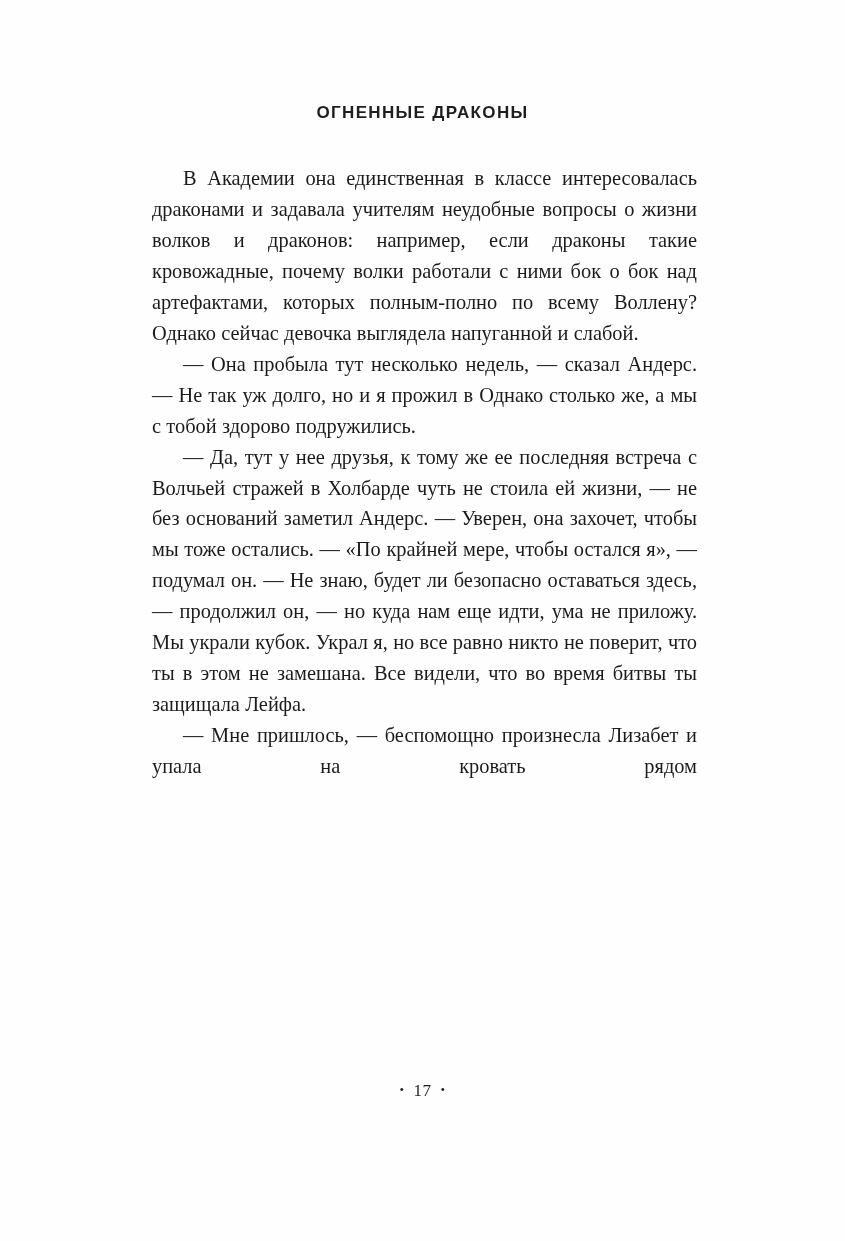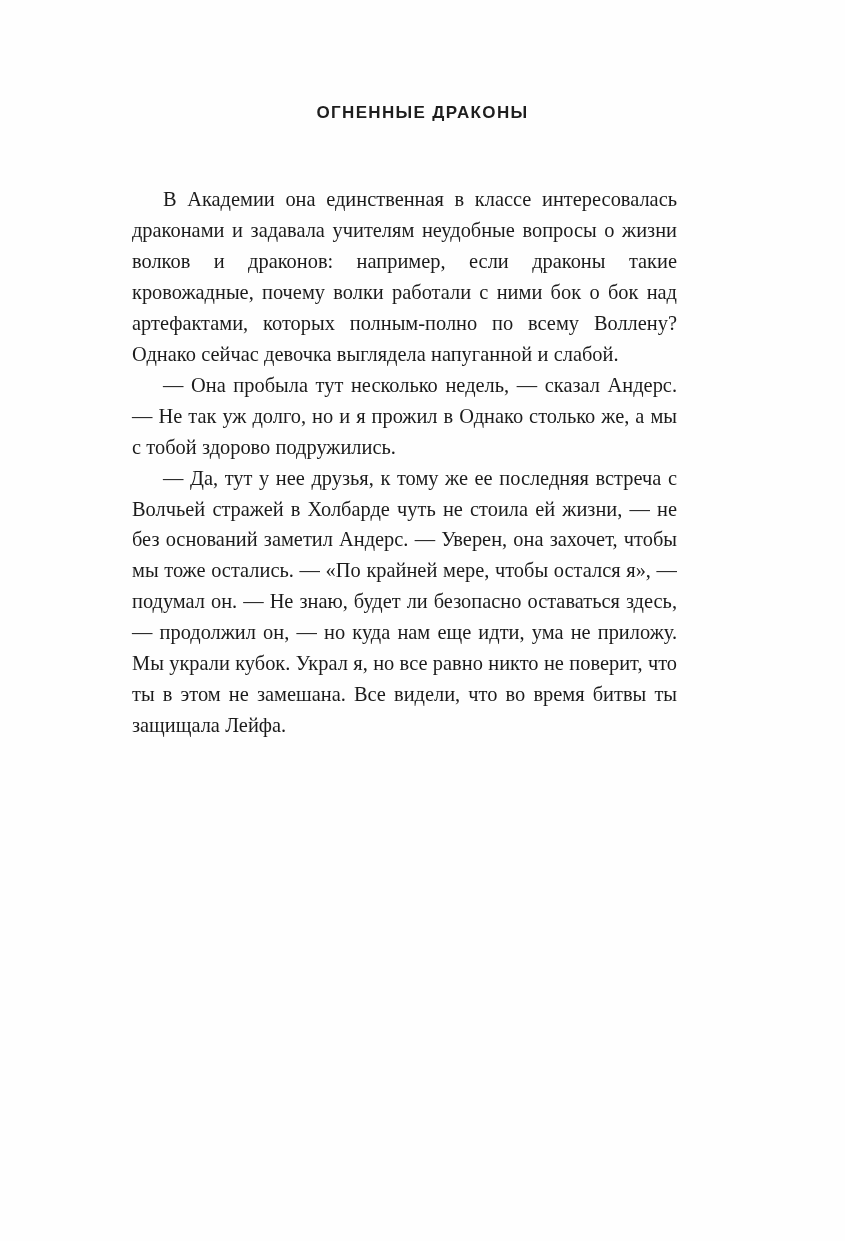--- a/index.html
+++ b/index.html
@@ -32,23 +32,22 @@
     font-weight: 600;
     letter-spacing: 1.35px;
     color: #1e1e1e;
     white-space: nowrap;
   }
 
   
   .text-column {
     position: absolute;
     top: 163px;
-    left: 132px;
+    left: 152px;
     width: 545px;
-    margin-top: 21px;
   }
 
   .para {
     margin: 0;
     font-size: 20.4px;
     line-height: 30.95px;
     text-align: justify;
     text-align-last: left;
     text-indent: 31px;
     hyphens: manual;
@@ -86,16 +85,20 @@
 <body>
 
 <div class="page">
 
   <div class="running-head">ОГНЕННЫЕ ДРАКОНЫ</div>
 
   <div class="text-column">
     <p class="para">В Академии она единственная в классе ин­тересовалась драконами и задавала учителям неудобные вопросы о жизни волков и драконов: например, если драконы такие кровожадные, почему волки работали с ними бок о бок над артефактами, которых полным-полно по всему Воллену? Однако сейчас девочка выглядела на­пуганной и слабой.</p>
     <p class="para">— Она пробыла тут несколько недель, — ска­зал Андерс. — Не так уж долго, но и я прожил в Однако столько же, а мы с тобой здорово подружились.</p>
     <p class="para">— Да, тут у нее друзья, к тому же ее по­следняя встреча с Волчьей стражей в Холбарде чуть не стоила ей жизни, — не без оснований заметил Андерс. — Уверен, она захочет, чтобы мы тоже остались. — «По крайней мере, чтобы остался я», — подумал он. — Не знаю, будет ли безопасно оставаться здесь, — продолжил он, — но куда нам еще идти, ума не приложу. Мы украли кубок. Украл я, но все равно ни­кто не поверит, что ты в этом не замешана. Все видели, что во время битвы ты защищала Лейфа.</p>
+    <p class="para cut">— Мне пришлось, — беспомощно про­изнесла Лизабет и упала на кровать рядом</p>
   </div>
 
+  <div class="folio">
+    <span class="dot">•</span><span>17</span><span class="dot">•</span>
+  </div>
 
 </div>
 
 </body></html>

